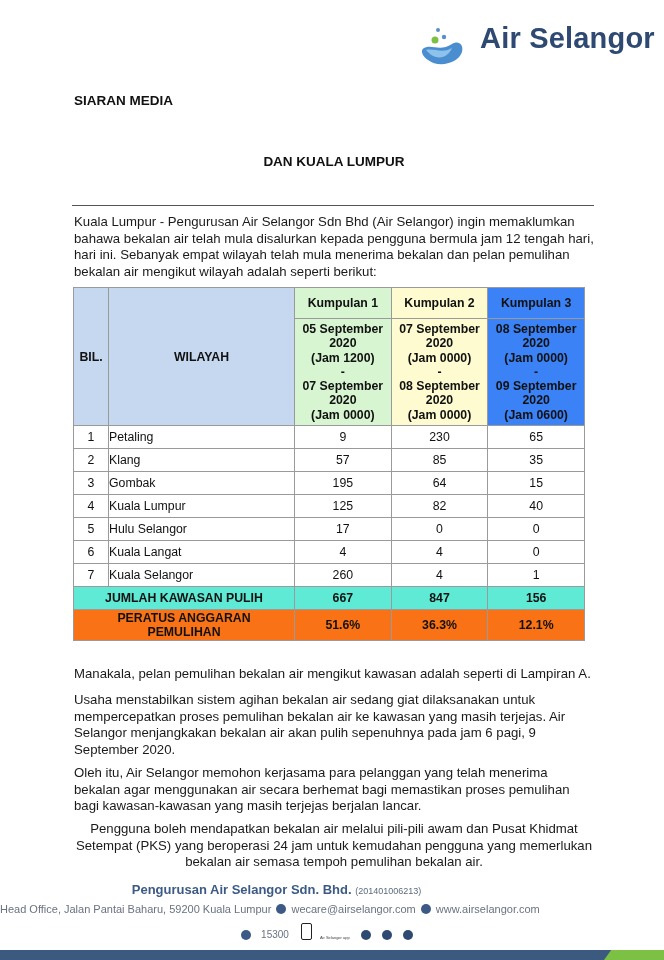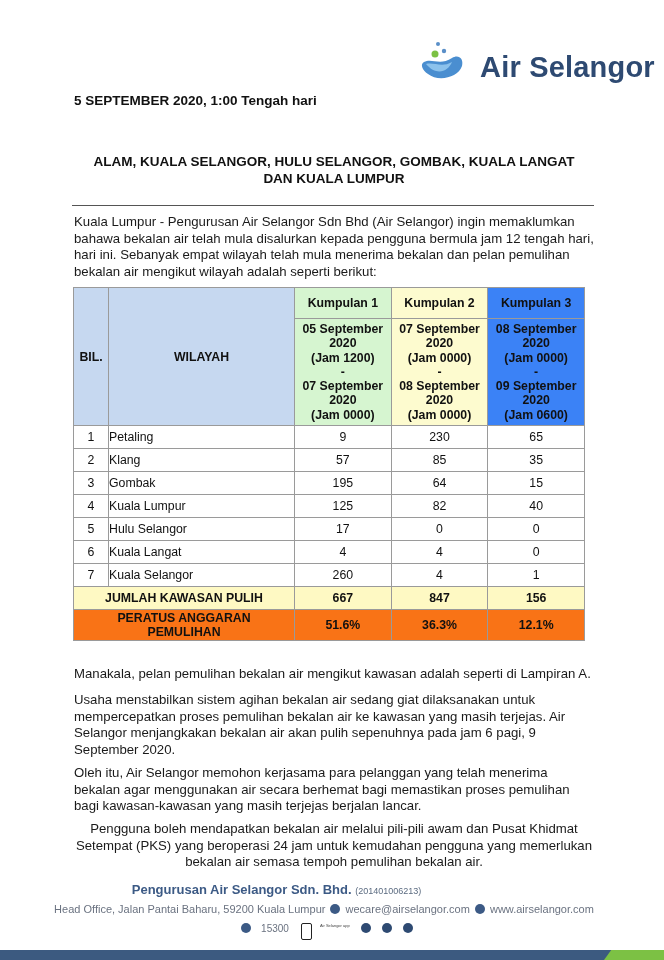--- a/index.html
+++ b/index.html
@@ -1,42 +1,42 @@
 <!DOCTYPE html>
 <html><head>
 <meta charset="utf-8">
 <style>
   html, body { margin:0; padding:0; }
   body { width:664px; height:960px; background:#ffffff; position:relative; overflow:hidden;
          font-family:"Liberation Sans", sans-serif; color:#111; }
-  .logo { position:absolute; left:418px; top:36px; display:flex; align-items:flex-end; }
+  .logo { position:absolute; left:418px; top:22px; display:flex; align-items:flex-start; }
   .logo svg { width:60px; height:48px; }
   .logo-text { font-size:29px; font-weight:bold; color:#2e4a72; margin-left:2px; letter-spacing:0.2px; }
   .head1 { position:absolute; left:74px; top:92px; font-size:13.5px; font-weight:bold; line-height:17px; }
   .title { position:absolute; left:74px; top:153px; width:520px; text-align:center; font-size:13.5px; font-weight:bold; line-height:17px; }
   .rule { position:absolute; left:72px; top:205px; width:522px; height:1px; background:#555; }
   .para { position:absolute; left:74px; width:520px; font-size:13.2px; line-height:16.5px; color:#1a1a1a; }
   table.t { position:absolute; left:73px; top:287px; width:512px; border-collapse:collapse; font-size:12.3px; }
   table.t td, table.t th { border:1px solid #9a9a9a; padding:0; }
   .hdrblue { background:#c6d8f0; font-weight:bold; text-align:center; }
   .k1 { background:#d6f5d0; }
   .k2 { background:#fdfbcf; }
   .k3 { background:#3b82f6; }
   th.kh { height:30px; font-weight:bold; text-align:center; }
   td.kd { font-weight:bold; text-align:center; line-height:14.3px; padding:2px 0; height:106px; }
   td.num { text-align:center; height:22px; }
   td.bil { text-align:center; width:34px; }
   td.wil { padding-left:14px; }
-  tr.sum td { background:#fef9c3; font-weight:bold; text-align:center; height:22px; }
+  tr.sum td { background:#5eead4; font-weight:bold; text-align:center; height:22px; }
   tr.pct td { background:#f97316; font-weight:bold; text-align:center; height:30px; line-height:14px; }
   .footer-co { position:absolute; top:882px; left:0; width:553px; text-align:center; font-size:13px; color:#3c5a85; font-weight:bold; }
   .footer-co .reg { font-weight:normal; font-size:9px; color:#5b6b80; }
-  .footer-addr { position:absolute; top:903px; left:0; width:648px; text-align:center; font-size:11px; color:#6a7280; }
+  .footer-addr { position:absolute; top:903px; left:0; width:648px; text-align:left; font-size:11px; color:#6a7280; }
   .ico { display:inline-block; width:10px; height:10px; border-radius:50%; background:#3c5a85; vertical-align:-1px; margin:0 2px; }
-  .footer-icons { position:absolute; top:923px; left:0; width:652px; display:flex; justify-content:center; align-items:flex-start; font-size:10px; color:#6a7280; gap:8px; }
+  .footer-icons { position:absolute; top:923px; left:0; width:652px; display:flex; justify-content:center; align-items:flex-end; font-size:10px; color:#6a7280; gap:8px; }
   .phone { width:9px; height:15px; border:1.5px solid #222; border-radius:2px; margin-left:4px; }
   .app-txt { font-size:4px; color:#444; width:30px; line-height:5px; }
   .soc { width:10px; height:10px; border-radius:50%; background:#2e4a72; margin-left:3px; }
   .bar { position:absolute; left:0; top:950px; width:664px; height:10px; background:#3c5a80; }
   .bar-g { position:absolute; right:0; top:950px; width:60px; height:10px; background:#7cc144; clip-path:polygon(12% 0,100% 0,100% 100%,0 100%); }
 </style>
 </head>
 <body>
 
 <div class="logo">
@@ -44,25 +44,24 @@
     <circle cx="20" cy="8" r="2" fill="#5a8fc8"></circle>
     <circle cx="26" cy="15" r="2.2" fill="#5a8fc8"></circle>
     <circle cx="17" cy="18" r="3.5" fill="#7cc144"></circle>
     <path d="M6 26 C14 22 22 30 34 22 C40 18 46 22 44 30 C40 42 20 46 10 38 C4 34 2 28 6 26 Z" fill="#4a8ed0"></path>
     <path d="M8 28 C16 26 24 32 34 26 C30 36 18 40 8 28 Z" fill="#8cc2ec"></path>
   </svg>
   <span class="logo-text">Air Selangor</span>
 </div>
 
 <div class="head1">
-  <div>5 SEPTEMBER 2020, 1:00 Tengah hari</div>
+  <div>SIARAN MEDIA</div>
 </div>
 
 <div class="title">
-  <div>ALAM, KUALA SELANGOR, HULU SELANGOR, GOMBAK, KUALA LANGAT</div>
   <div>DAN KUALA LUMPUR</div>
 </div>
 <div class="rule"></div>
 
 <div class="para" style="top:214px;">Kuala Lumpur - Pengurusan Air Selangor Sdn Bhd (Air Selangor) ingin memaklumkan bahawa bekalan air telah mula disalurkan kepada pengguna bermula jam 12 tengah hari, hari ini. Sebanyak empat wilayah telah mula menerima bekalan dan pelan pemulihan bekalan air mengikut wilayah adalah seperti berikut:</div>
 
 <table class="t">
   <tbody>
       <tr>
     <td class="hdrblue" rowspan="2" style="width:34px">BIL.</td>

